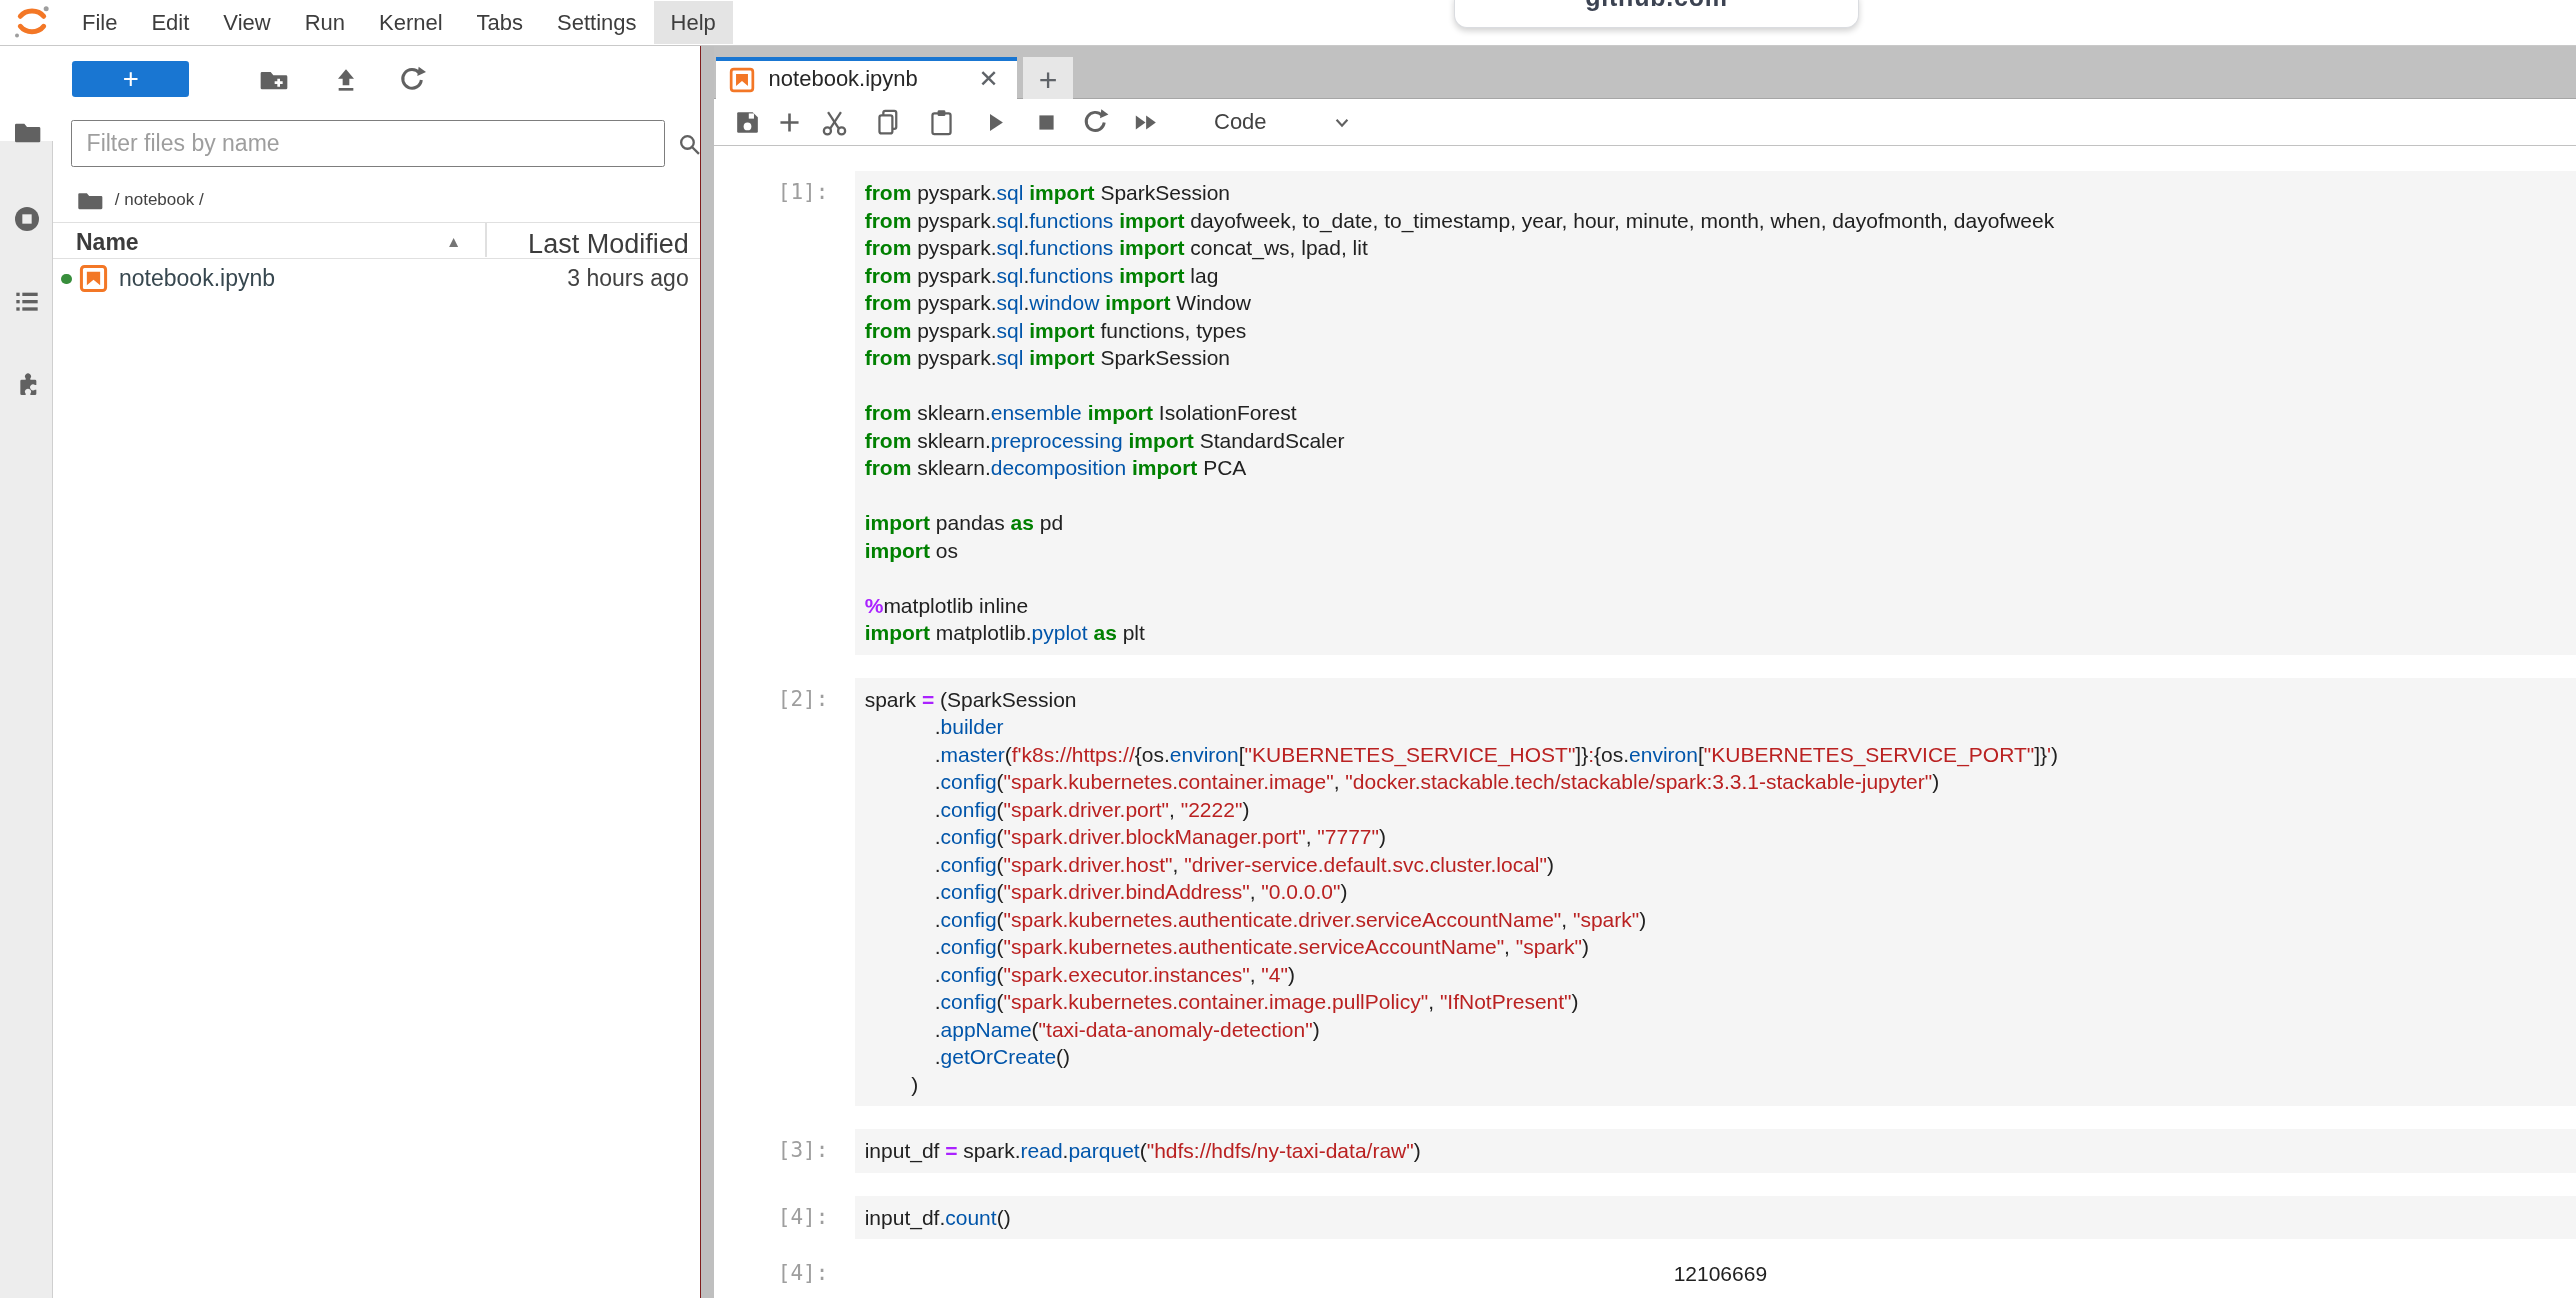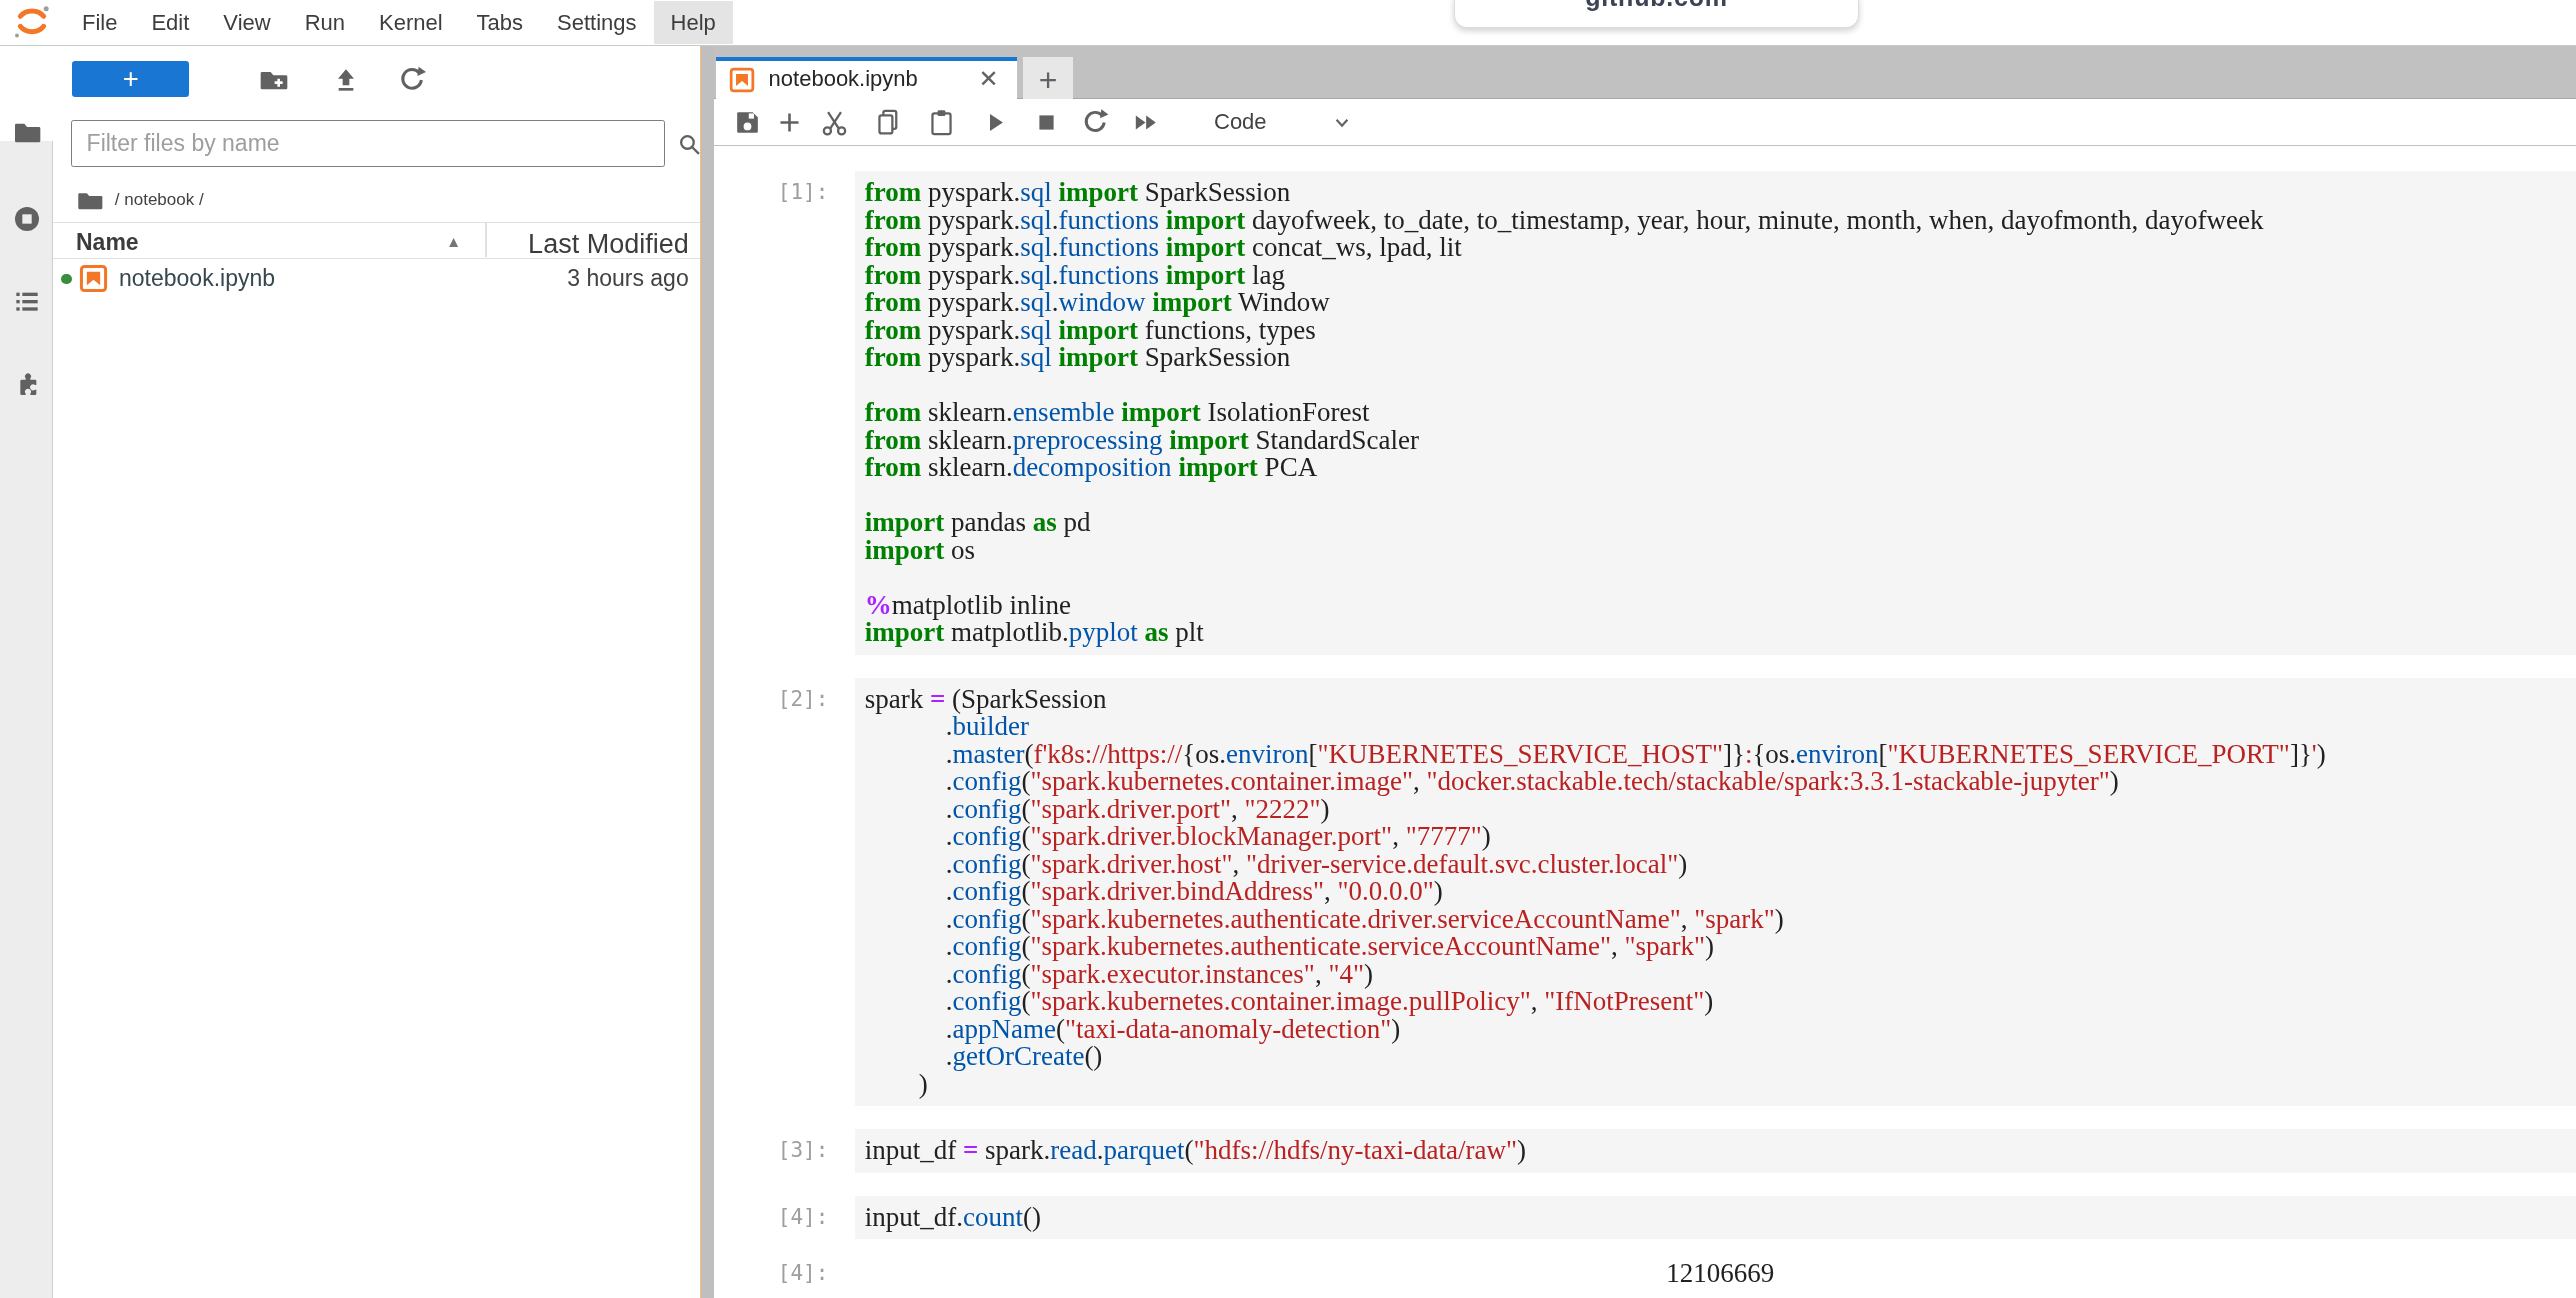--- a/index.html
+++ b/index.html
@@ -1,18 +1,18 @@
 <!DOCTYPE html>
 <html style="font-size:13px"><head>
 <meta charset="utf-8">
 <style>
   * { box-sizing: border-box; margin: 0; padding: 0; }
   html,body { width:2576px; height:1299px; background:#ffffff; overflow:hidden;
               font-family:"Liberation Sans", sans-serif; }
-  #root { position:relative; width:2576px; height:1299px; background:#fdba74; }
+  #root { position:relative; width:2576px; height:1299px; background:#7f1d1d; }
 
   
   #menubar { position:absolute; left:0; top:0; width:2576px; height:46px; background:#ffffff;
              border-bottom:1.6px solid #c9c9c9; display:flex; align-items:center; z-index:5; }
   #logo { width:44px; height:40px; margin-left:9.7px; margin-right:11.3px; }
   .menu-item { font-size:22px; color:#3d3d3d; padding:0 17px; height:43px; line-height:43px; cursor:default; }
   .menu-item.active { background:#e4e4e4; }
 
   
   #popup { position:absolute; left:1454px; top:-3.2px; width:405px; height:31px; background:#ffffff;
@@ -75,21 +75,21 @@
   #celltype-chevron { position:absolute; left:615px; top:11.3px; width:26px; height:26px; cursor:pointer; }
 
   
   #cells { position:absolute; left:0; top:100px; width:100%; height:1153px; overflow:hidden; padding-top:25px; }
   .cellrow { display:flex; align-items:stretch; margin-bottom:23px; }
   .cellrow.out { margin-top:-9.7px; }
   .prompt { width:129px; flex:none; text-align:right; padding:8px 14.6px 0 0;
             font-family:"DejaVu Sans Mono", monospace; font-size:21px; line-height:27.5px; color:#9e9e9e; }
   .input { flex:1; margin-left:12px; background:#f5f5f5; }
   .outarea { flex:1; margin-left:12px; background:transparent;text-align:center; }
-  .cell-pre { font-family:Liberation Serif, serif; font-size:27px; line-height:27.5px;
+  .cell-pre { font-family:Liberation Sans, sans-serif; font-size:21px; line-height:27.5px;
               color:#212121; padding:8px 0 8px 9.7px; white-space:pre; }
   .tk-k { color:#008000; font-weight:bold; }
   .tk-p { color:#0055aa; }
   .tk-s { color:#ba2121; }
   .tk-o { color:#aa22ff; font-weight:bold; }
   .tk-t { color:#212121; }
 </style>
 </head>
 <body>
 

